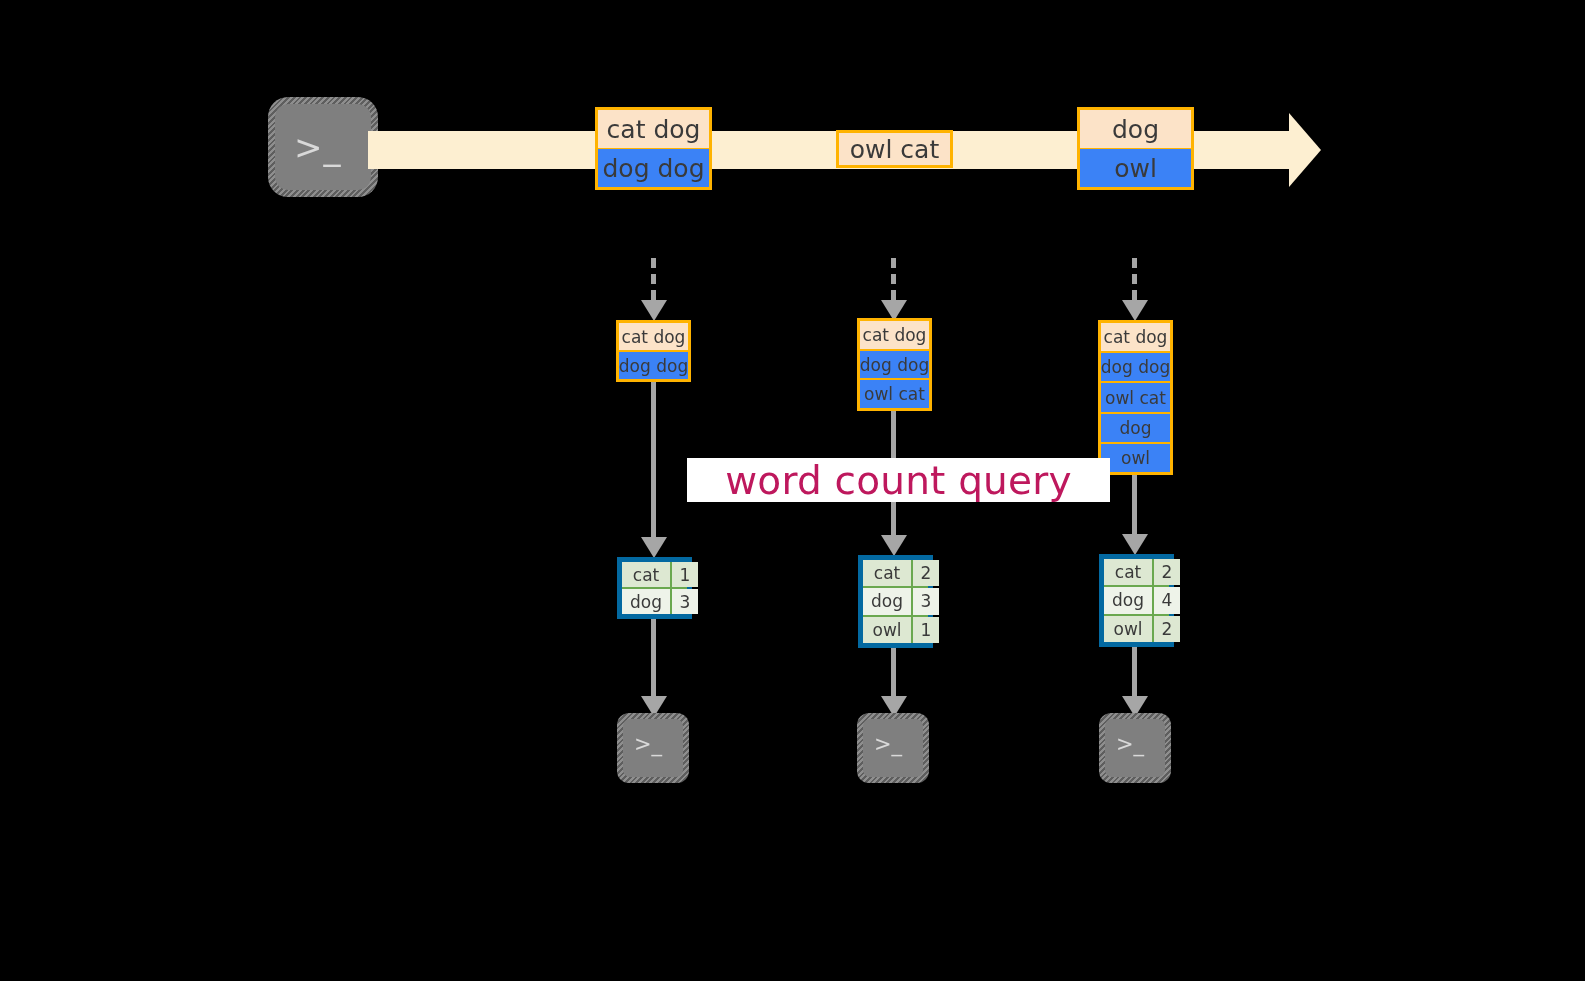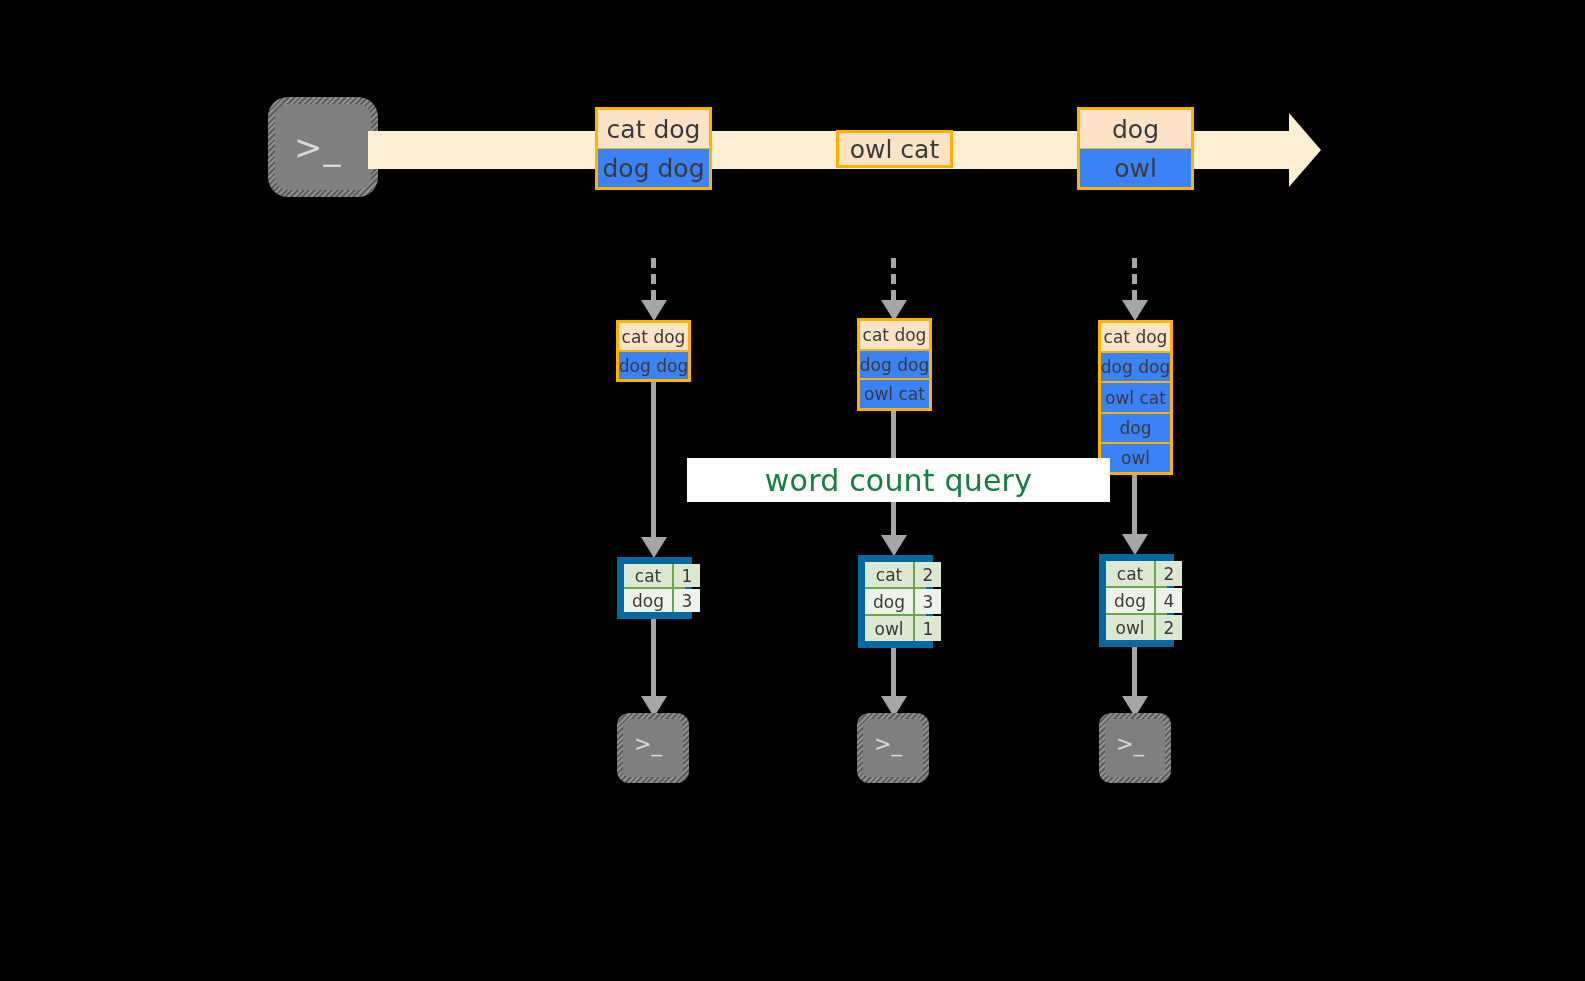--- a/index.html
+++ b/index.html
@@ -94,21 +94,21 @@
     border-top: none;
     background: #fce3c8;
   }
   .rec-group.big .cell { font-size: 25px; }
   .rec-group.stack .cell { font-size: 17px; }
   .rec-group.stack .cell + .cell { border-top: 2px solid #ffb300; }
 
   
   .kv-table {
     position: absolute;
-    border: 7px solid #0369a1;
+    border: 5px solid #0369a1;
     background: #eef3e9;
     display: flex;
     flex-direction: column;
   }
   .kv-table .row {
     display: flex;
     flex: 1 1 auto;
   }
   .kv-table .row + .row { border-top: 2px solid #6aa84f; }
   .kv-table .row .k,
@@ -151,22 +151,22 @@
 
   
   .query-band {
     position: absolute;
     background: #ffffff;
     display: flex;
     align-items: center;
     justify-content: center;
   }
   .query-band .label {
-    color: #15803d;
-    font-size: 30px;
+    color: #be185d;
+    font-size: 39px;
     white-space: nowrap;
     letter-spacing: 0.2px;
   }
 </style>
 </head>
 <body>
 
 <div id="stage">
 
   <div class="terminal big" style="left:268px; top:97px;">

